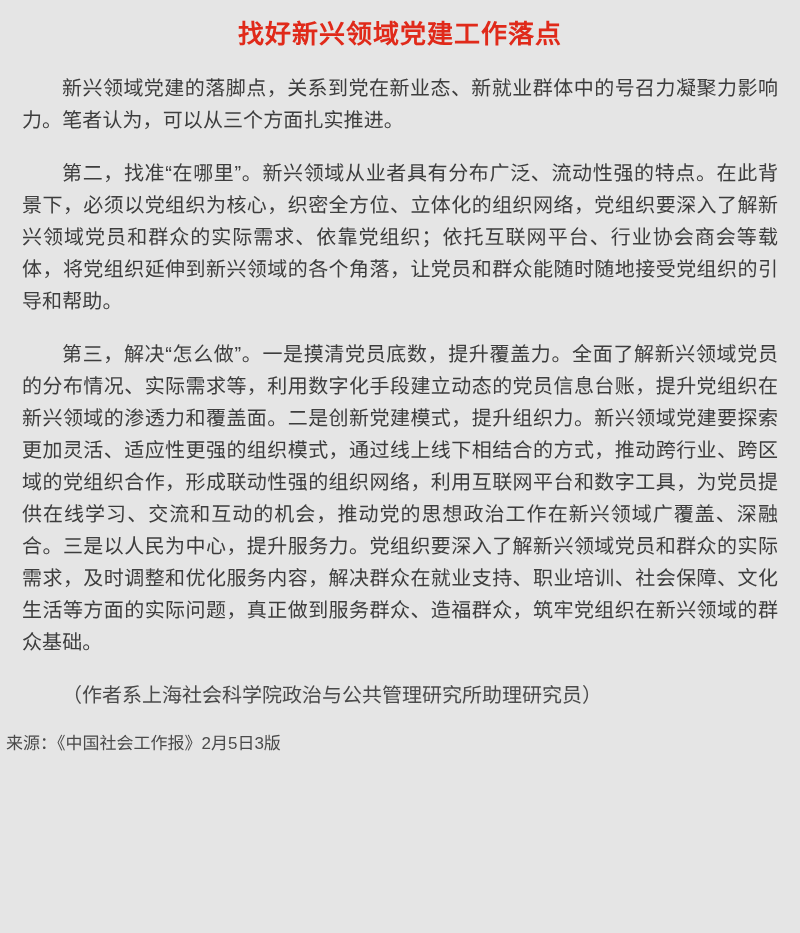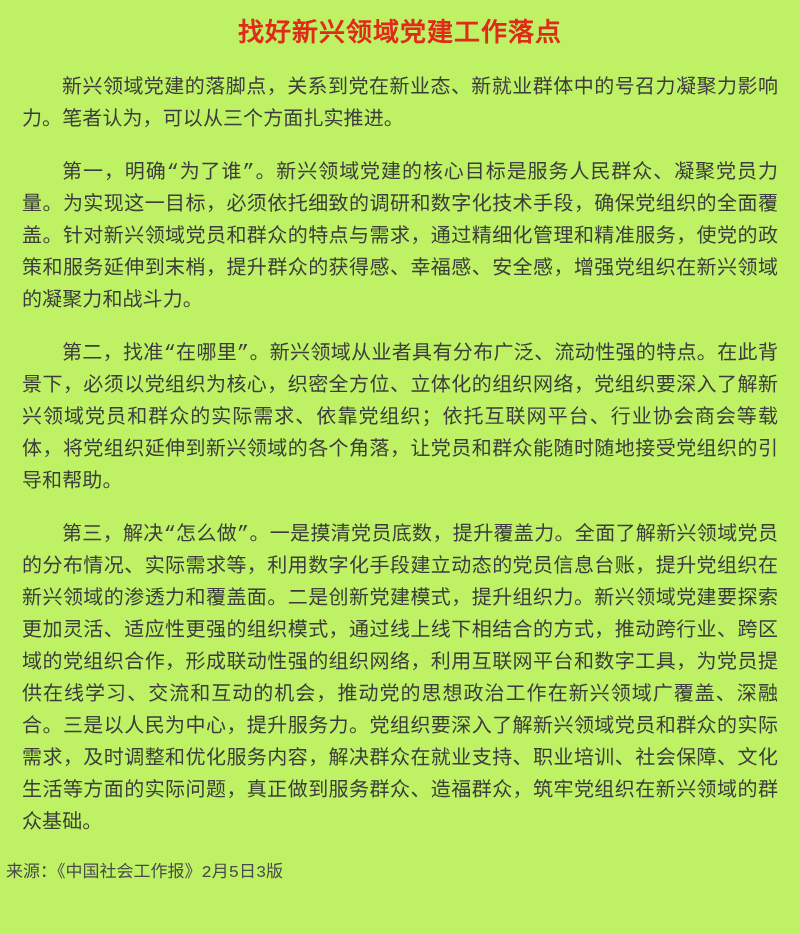--- a/index.html
+++ b/index.html
@@ -14,22 +14,21 @@
     font-family: "Liberation Sans", "DejaVu Sans", sans-serif;
     color: #3c3c3c;
     overflow: hidden;
   }
 
   .page {
     position: relative;
     width: 800px;
     height: 933px;
     box-sizing: border-box;
-    background: #bef264;
-    font-family: Liberation Mono, monospace;
+    background: #e5e5e5;
   }
 
   
   .article-title {
     margin: 0;
     padding: 17px 20px 0 20px;
     text-align: center;
     font-size: 26px;
     font-weight: bold;
     line-height: 34px;
@@ -90,27 +89,27 @@
 <body>
 
 <div class="page">
 
   <h1 class="article-title">找好新兴领域党建工作落点</h1>
 
   <div class="article-body">
 
     <p class="para para--first">新兴领域党建的落脚点，关系到党在新业态、新就业群体中的号召力凝聚力影响力。笔者认为，可以从三个方面扎实推进。</p>
 
-    <p class="para para--spaced">第一，明确“为了谁”。新兴领域党建的核心目标是服务人民群众、凝聚党员力量。为实现这一目标，必须依托细致的调研和数字化技术手段，确保党组织的全面覆盖。针对新兴领域党员和群众的特点与需求，通过精细化管理和精准服务，使党的政策和服务延伸到末梢，提升群众的获得感、幸福感、安全感，增强党组织在新兴领域的凝聚力和战斗力。</p>
 
     <p class="para para--spaced">第二，找准“在哪里”。新兴领域从业者具有分布广泛、流动性强的特点。在此背景下，必须以党组织为核心，织密全方位、立体化的组织网络，党组织要深入了解新兴领域党员和群众的实际需求、依靠党组织；依托互联网平台、行业协会商会等载体，将党组织延伸到新兴领域的各个角落，让党员和群众能随时随地接受党组织的引导和帮助。</p>
 
     <p class="para para--spaced">第三，解决“怎么做”。一是摸清党员底数，提升覆盖力。全面了解新兴领域党员的分布情况、实际需求等，利用数字化手段建立动态的党员信息台账，提升党组织在新兴领域的渗透力和覆盖面。二是创新党建模式，提升组织力。新兴领域党建要探索更加灵活、适应性更强的组织模式，通过线上线下相结合的方式，推动跨行业、跨区域的党组织合作，形成联动性强的组织网络，利用互联网平台和数字工具，为党员提供在线学习、交流和互动的机会，推动党的思想政治工作在新兴领域广覆盖、深融合。三是以人民为中心，提升服务力。党组织要深入了解新兴领域党员和群众的实际需求，及时调整和优化服务内容，解决群众在就业支持、职业培训、社会保障、文化生活等方面的实际问题，真正做到服务群众、造福群众，筑牢党组织在新兴领域的群众基础。</p>
 
   </div>
 
+  <p class="author-note">（作者系上海社会科学院政治与公共管理研究所助理研究员）</p>
 
   <div class="credits">
     <p class="credit-line">来源：《中国社会工作报》2月5日3版</p>
 
   </div>
 
 </div>
 
 </body></html>

